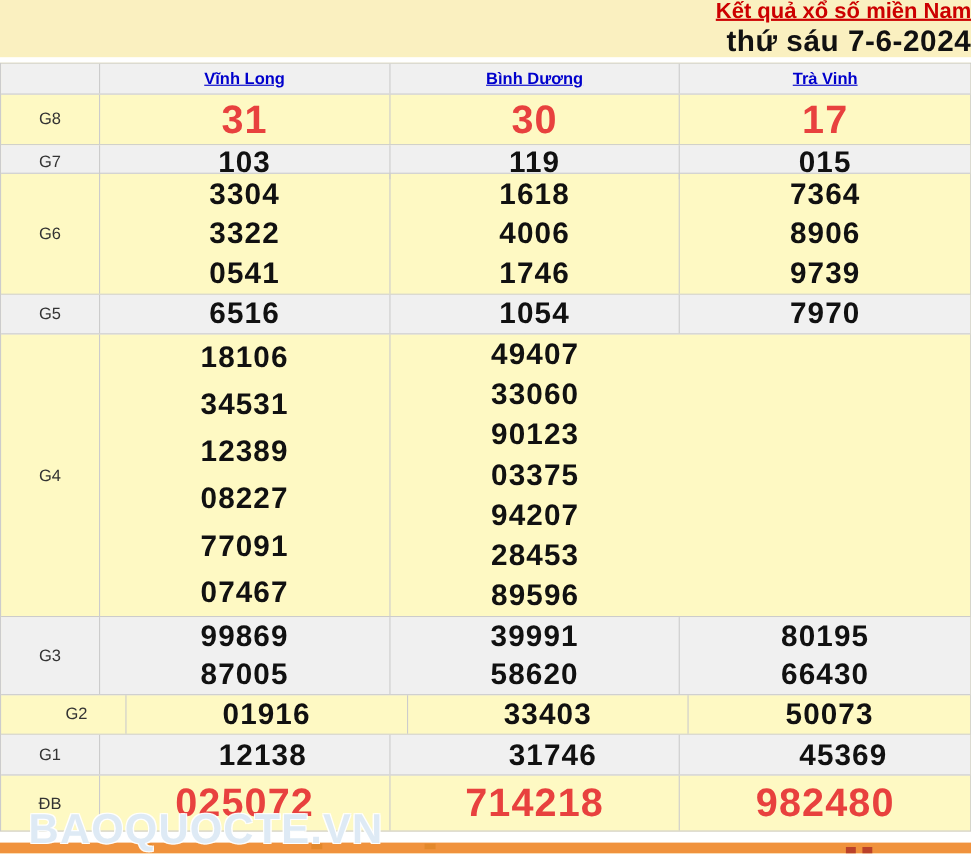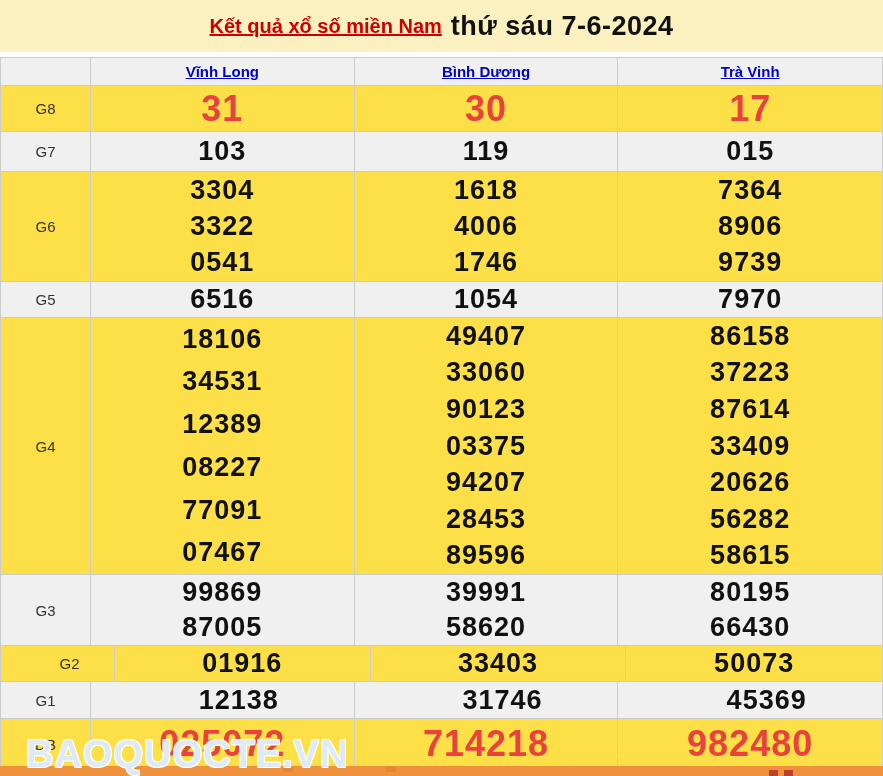--- a/index.html
+++ b/index.html
@@ -18,22 +18,23 @@
     position:relative;
     font-family:"Liberation Sans", sans-serif;
     background:#ffffff;
     overflow:hidden;
   }
   
   .title-bar{
     height:52px;
     background:var(--title-bg);
     display:flex;
-    align-items:center;
+    align-items:flex-end;
     justify-content:center;
+    flex-direction:column;
   }
   .title-link{
     color:var(--title-red);
     font-weight:bold;
     font-size:20px;
     text-decoration:underline;
     cursor:pointer;
   }
   .title-rest{
     color:var(--text-dark);
@@ -41,21 +42,21 @@
     font-size:27px;
     margin-left:9px;
     letter-spacing:0.5px;
   }
   
   .results-table{
     position:absolute;
     top:57px;left:0;
     width:883px;
     border:1px solid var(--border);
-    background:#fde047;
+    background:#fef9c3;
   }
   .thead,.trow{
     display:grid;
     grid-template-columns:90px 1fr 1fr 1fr;
     border-bottom:1px solid var(--border);
   }
   .tbody .trow:last-child{border-bottom:none;}
   .cell{border-right:1px solid var(--border);min-width:0;}
   .thead .cell:last-child,.trow .cell:last-child{border-right:none;}
   .thead{
@@ -155,21 +156,21 @@
         <div class="cell tcell">
           <div class="value">31</div>
         </div>
         <div class="cell tcell">
           <div class="value">30</div>
         </div>
         <div class="cell tcell">
           <div class="value">17</div>
         </div>
       </div>
-      <div class="trow" style="height: 40px;">
+      <div class="trow" style="height: 26px;">
         <div class="cell label-cell">G7</div>
         <div class="cell tcell">
           <div class="value">103</div>
         </div>
         <div class="cell tcell">
           <div class="value">119</div>
         </div>
         <div class="cell tcell">
           <div class="value">015</div>
         </div>
@@ -216,29 +217,20 @@
         </div>
         <div class="cell tcell">
           <div class="value">49407</div>
           <div class="value">33060</div>
           <div class="value">90123</div>
           <div class="value">03375</div>
           <div class="value">94207</div>
           <div class="value">28453</div>
           <div class="value">89596</div>
         </div>
-        <div class="cell tcell">
-          <div class="value">86158</div>
-          <div class="value">37223</div>
-          <div class="value">87614</div>
-          <div class="value">33409</div>
-          <div class="value">20626</div>
-          <div class="value">56282</div>
-          <div class="value">58615</div>
-        </div>
       </div>
       <div class="trow" style="height: 71px;">
         <div class="cell label-cell">G3</div>
         <div class="cell tcell">
           <div class="value">99869</div>
           <div class="value">87005</div>
         </div>
         <div class="cell tcell">
           <div class="value">39991</div>
           <div class="value">58620</div>

